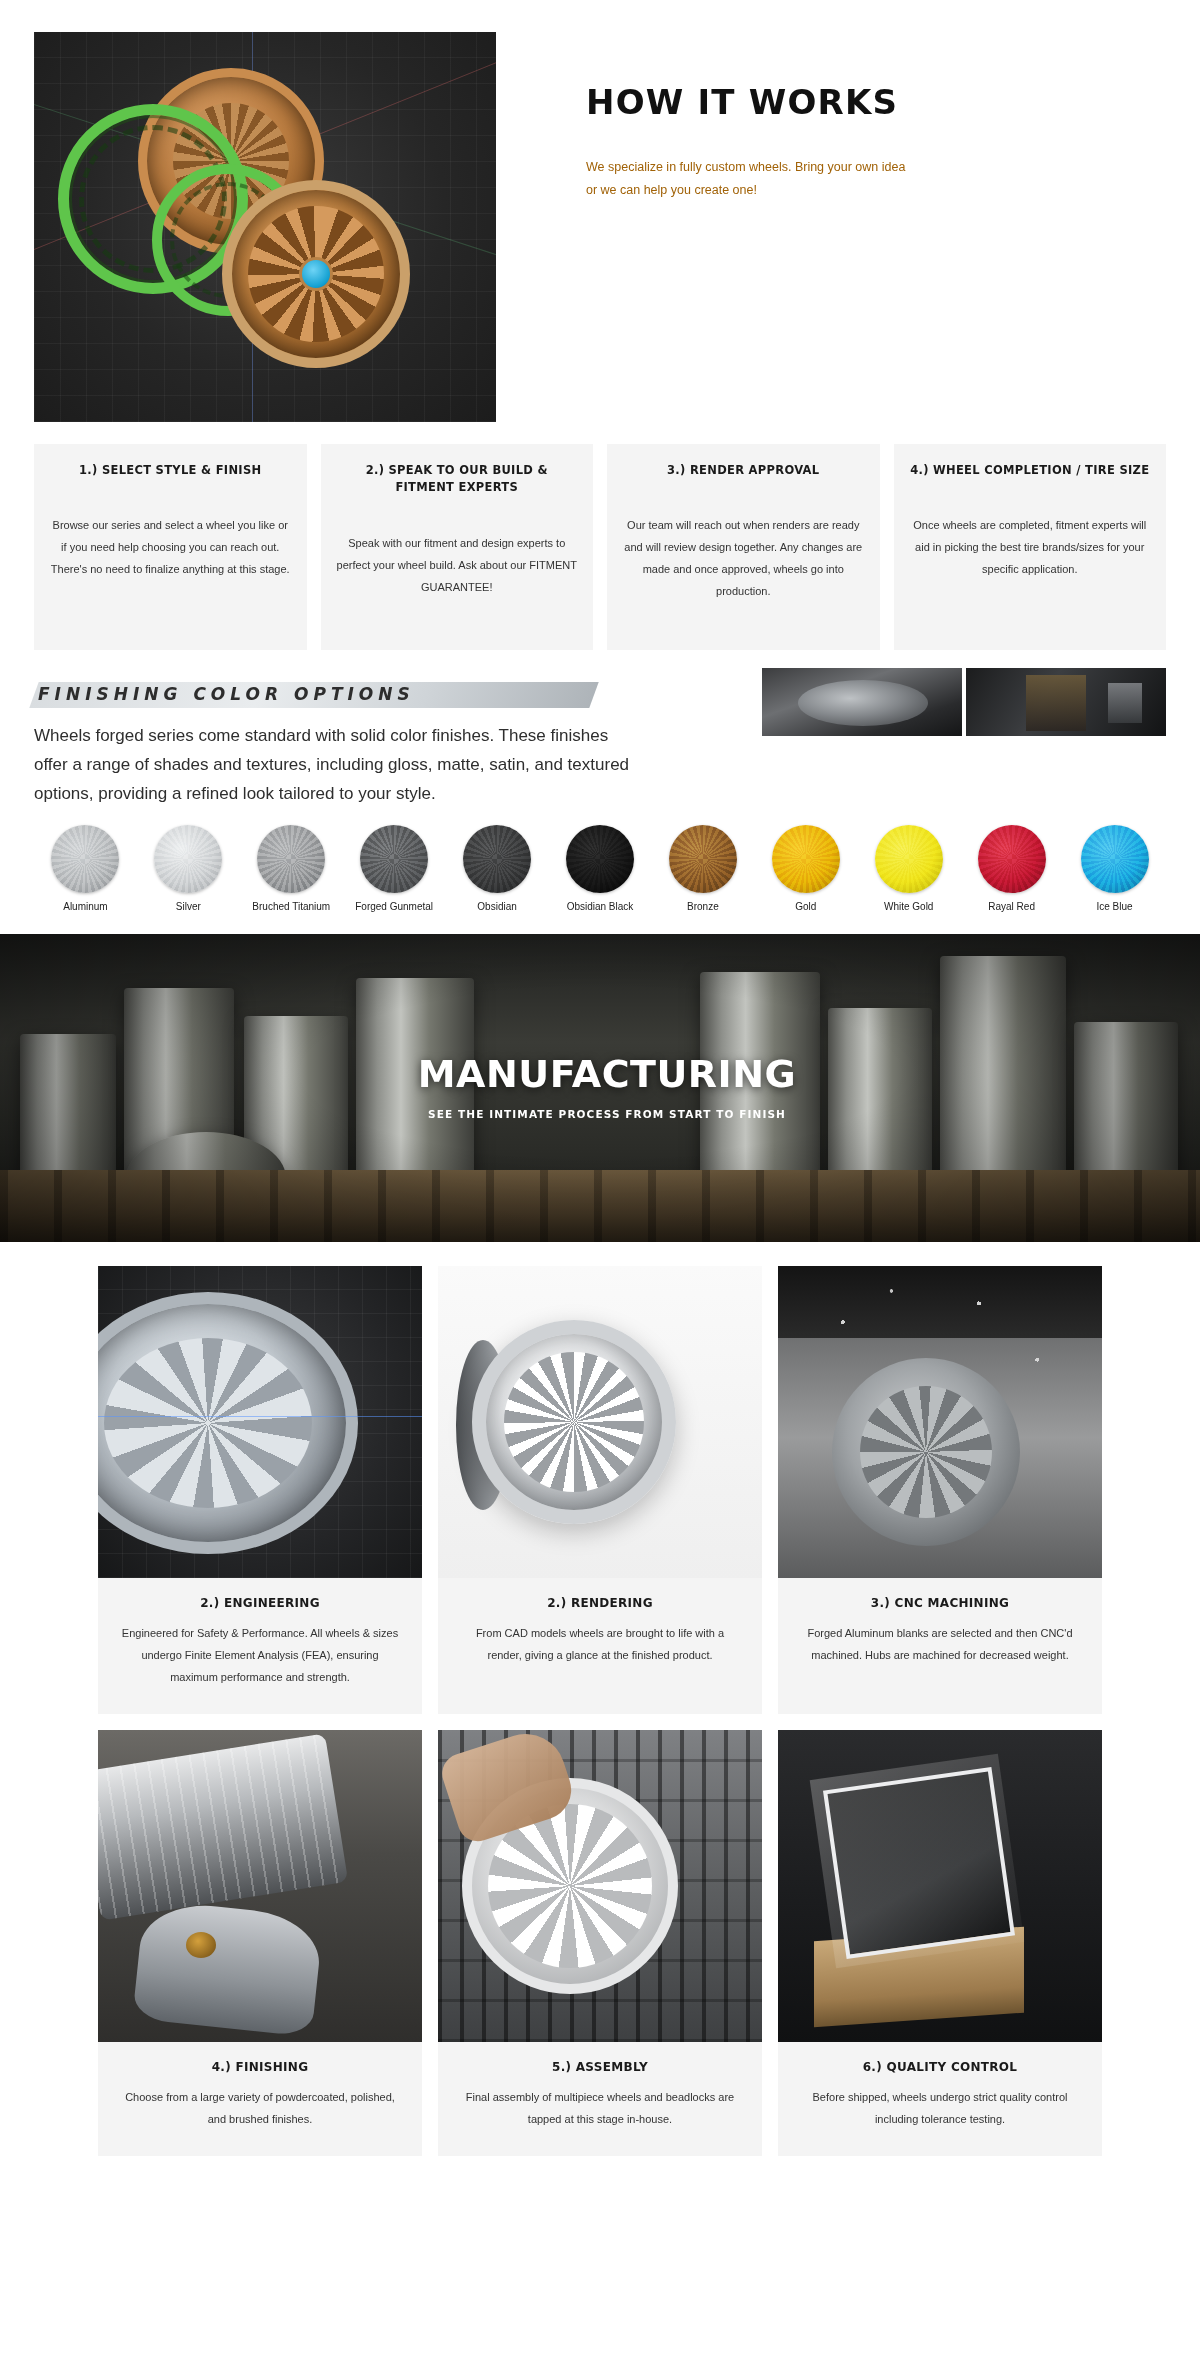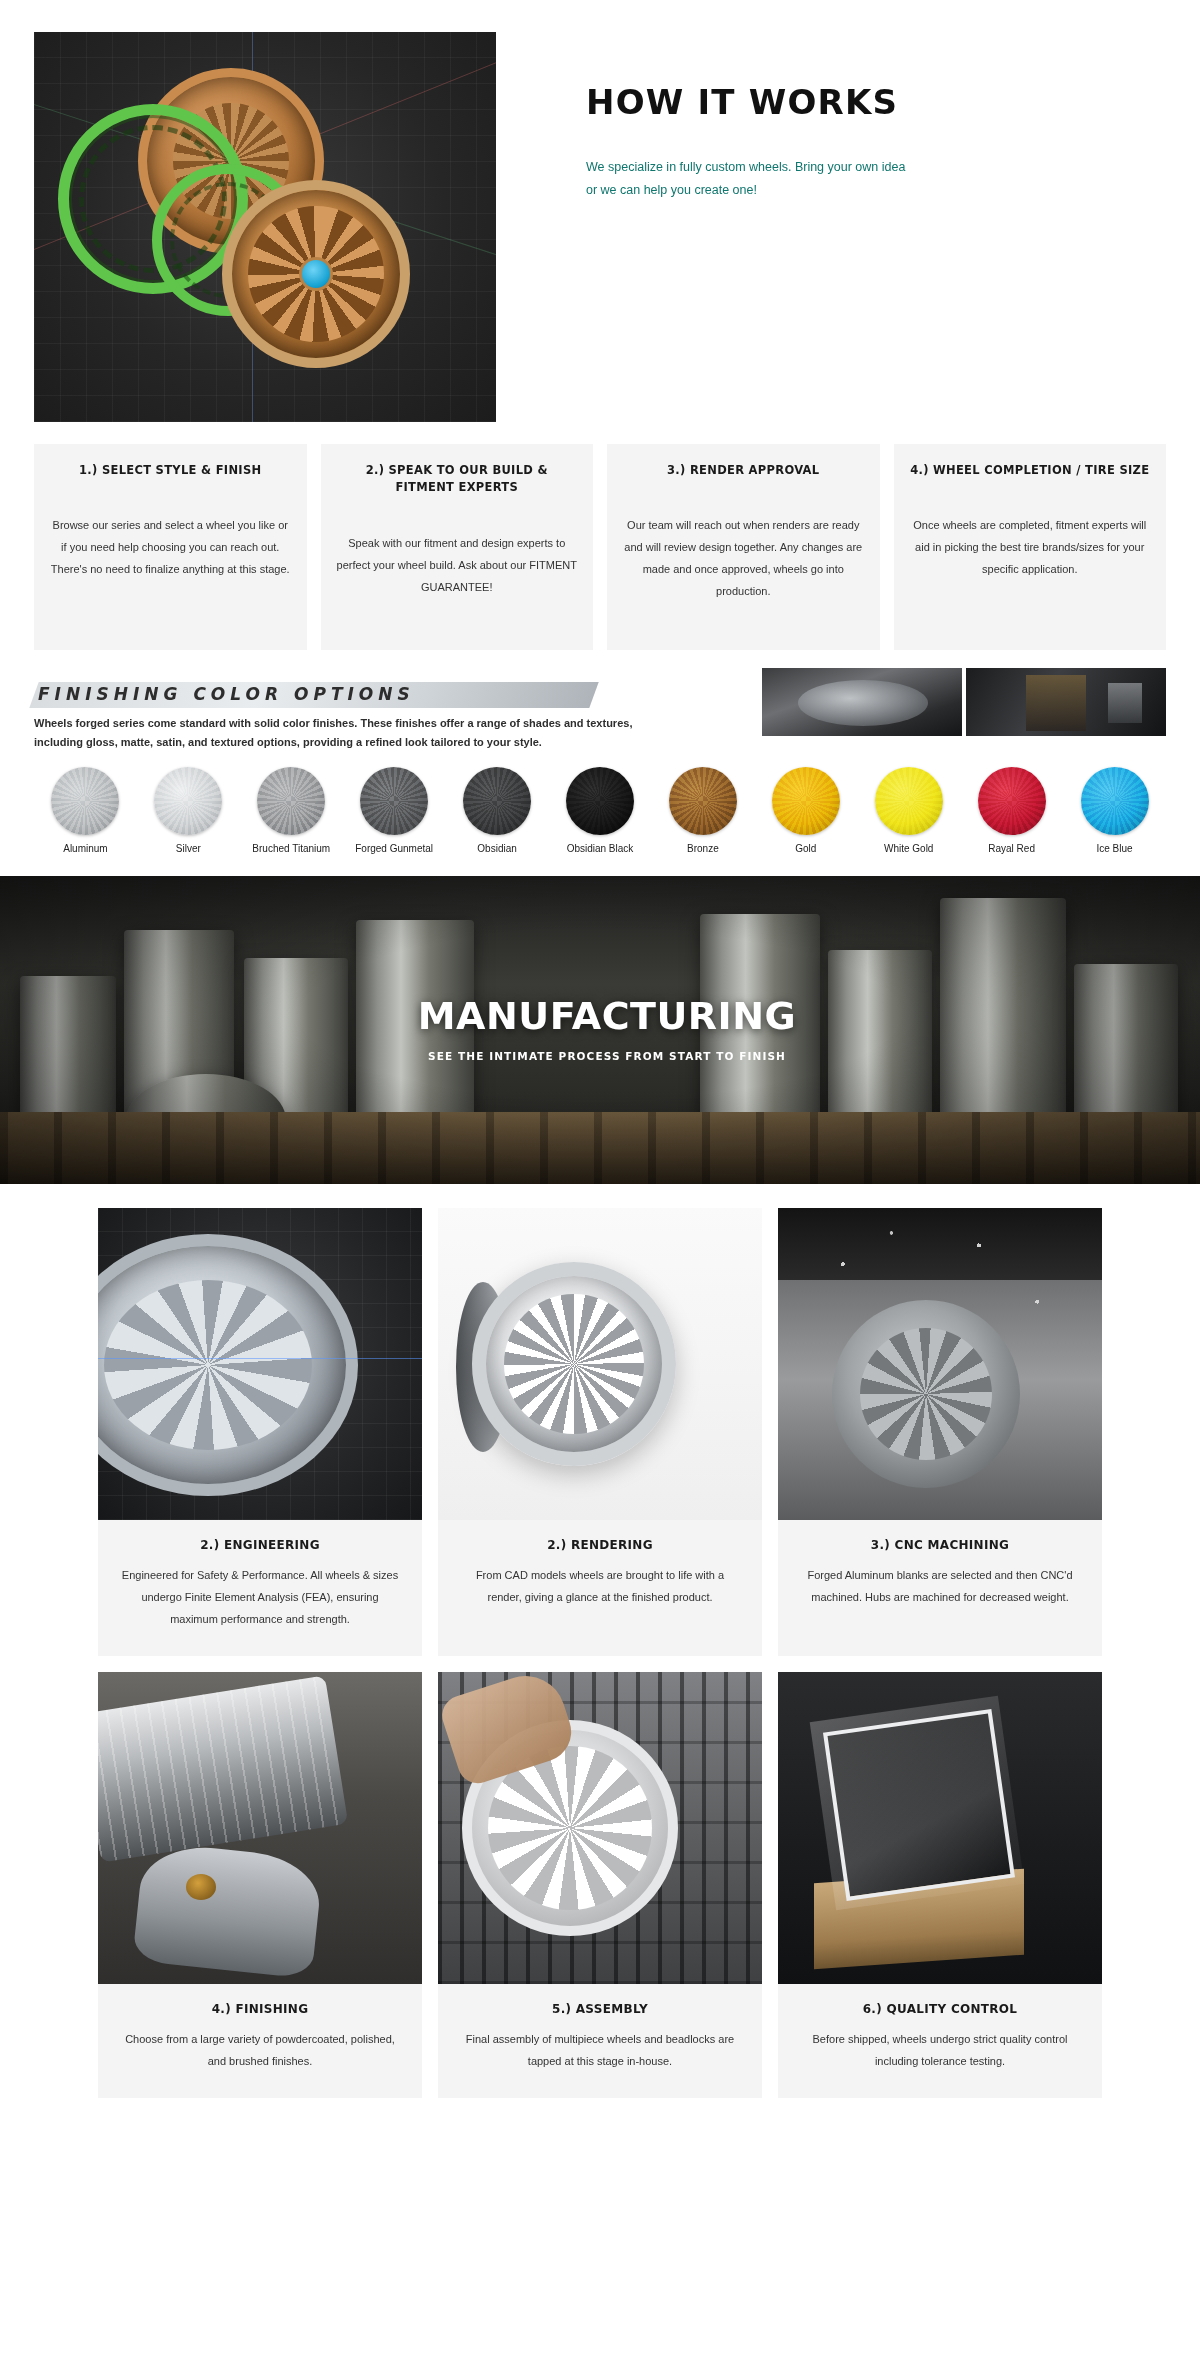--- a/index.html
+++ b/index.html
@@ -89,21 +89,21 @@
   .hero-title {
     font-family: "DejaVu Sans", sans-serif;
     font-weight: 700;
     font-size: 34px;
     letter-spacing: 1.2px;
     margin-bottom: 34px;
     color: #111;
   }
   .hero-sub {
     font-size: 12.5px;
-    color: #0f766e;
+    color: #a16207;
     line-height: 1.85;
     max-width: 330px;
   }
 
   
   .steps {
     display: flex;
     gap: 14px;
     padding: 22px 34px 0 34px;
   }
@@ -162,26 +162,25 @@
   .fp1 { background: linear-gradient(160deg, #3b3c3e 0%, #6d6f72 35%, #2a2b2d 75%, #141516 100%); }
   .fp1::after { content:""; position:absolute; left:18%; top:18%; width:130px; height:46px; border-radius:50%;
      background: radial-gradient(ellipse at 40% 40%, #c9cdd0 0%, #8b8f93 45%, #3a3c3f 100%); opacity:.9; }
   .fp2 { background: linear-gradient(120deg, #1b1c1d 0%, #3c3e41 40%, #121314 100%); }
   .fp2::after { content:""; position:absolute; left:30%; top:10%; width:60px; height:56px;
      background: linear-gradient(180deg, #6d5b3a, #2b2520); opacity:.85; }
   .fp2::before { content:""; position:absolute; right:12%; top:22%; width:34px; height:40px;
      background: linear-gradient(180deg, #8a8d91, #3c3f42); opacity:.8; }
 
   .finish-desc {
-    margin: 2px 34px 0 34px;
-    font-size: 11px;
+    margin: 10px 34px 0 34px;
+    font-size: 17px;
     line-height: 1.7;
     color: #2e2e2e;
     max-width: 600px;
-    font-weight: bold;
   }
   .swatches {
     display: flex;
     margin: 16px 34px 0 34px;
     gap: 0;
   }
   .sw { flex: 1; text-align: center; }
   .sw-disc {
     width: 68px; height: 68px; border-radius: 50%;
     margin: 0 auto 8px auto;

